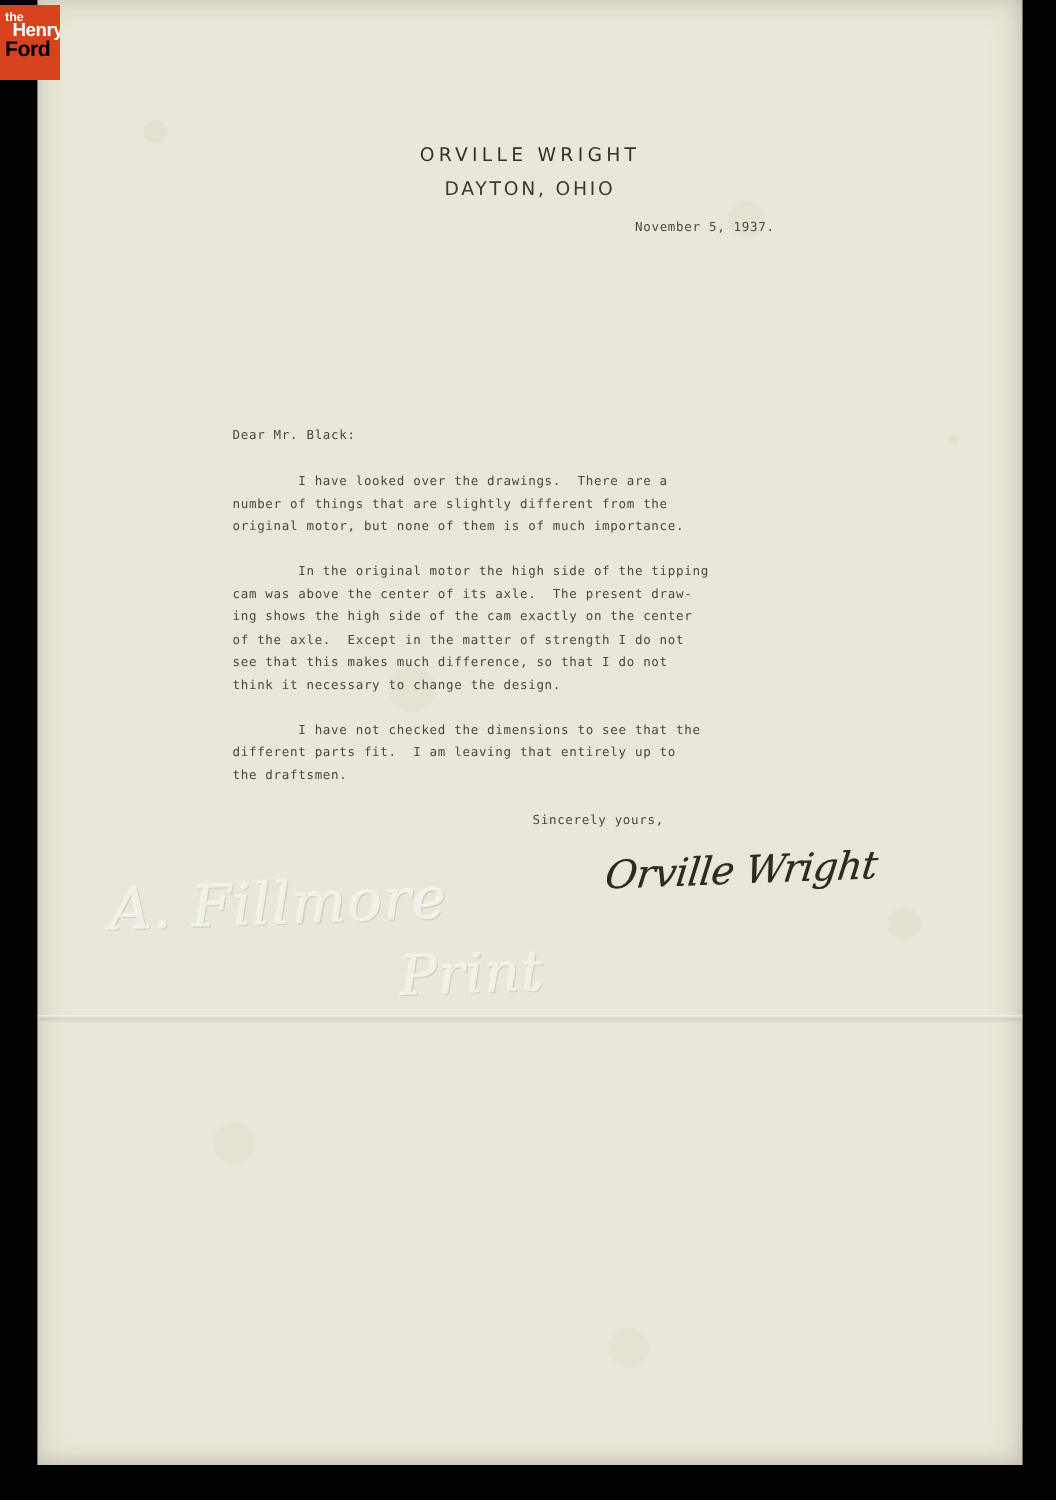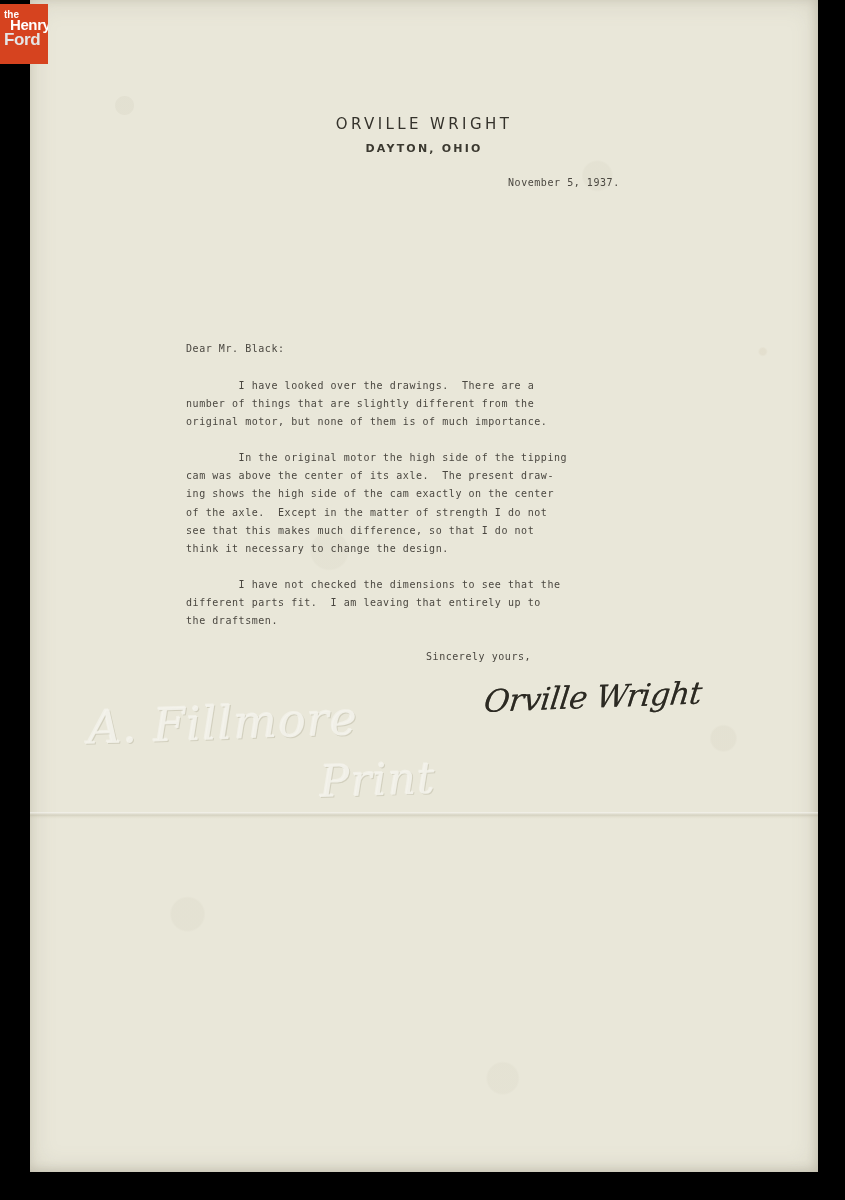--- a/index.html
+++ b/index.html
@@ -53,36 +53,36 @@
   #logo .the{
     position:absolute;left:4px;top:6px;color:#fff;font-weight:700;
     font-size:10px;line-height:10px;font-family:"Liberation Sans",sans-serif;
   }
   #logo .henry{
     position:absolute;left:10px;top:13px;color:#fff;font-weight:700;
     font-size:15px;line-height:15px;letter-spacing:-.4px;
     font-family:"Liberation Sans",sans-serif;
   }
   #logo .ford{
-    position:absolute;left:4px;top:27px;color:#e5e5e5;font-weight:700;
+    position:absolute;left:4px;top:27px;color:#000000;font-weight:700;
     font-size:17px;line-height:17px;letter-spacing:-.4px;
     font-family:"Liberation Sans",sans-serif;
   }
 
   
   #letterhead{position:absolute;left:0;right:0;top:115px;text-align:center;}
   .lh-name{
     font-family:"DejaVu Sans",sans-serif;
     font-size:15px;letter-spacing:3.4px;color:#34322b;
     font-weight:500;
   }
   .lh-city{
     font-family:"DejaVu Sans",sans-serif;
-    font-size:11px;letter-spacing:2.2px;color:#3b3930;
-    margin-top:9px;font-weight:700;
+    font-size:15px;letter-spacing:2.2px;color:#3b3930;
+    margin-top:9px;font-weight:400;
   }
 
   
   .tw{
     font-family:"DejaVu Sans Mono","Liberation Mono",monospace;
     font-size:10px;line-height:18.2px;color:#4a4740;
     letter-spacing:.55px;white-space:pre;
   }
   #date{position:absolute;left:478px;top:174px;}
   #addressee{position:absolute;left:156px;top:263px;}

